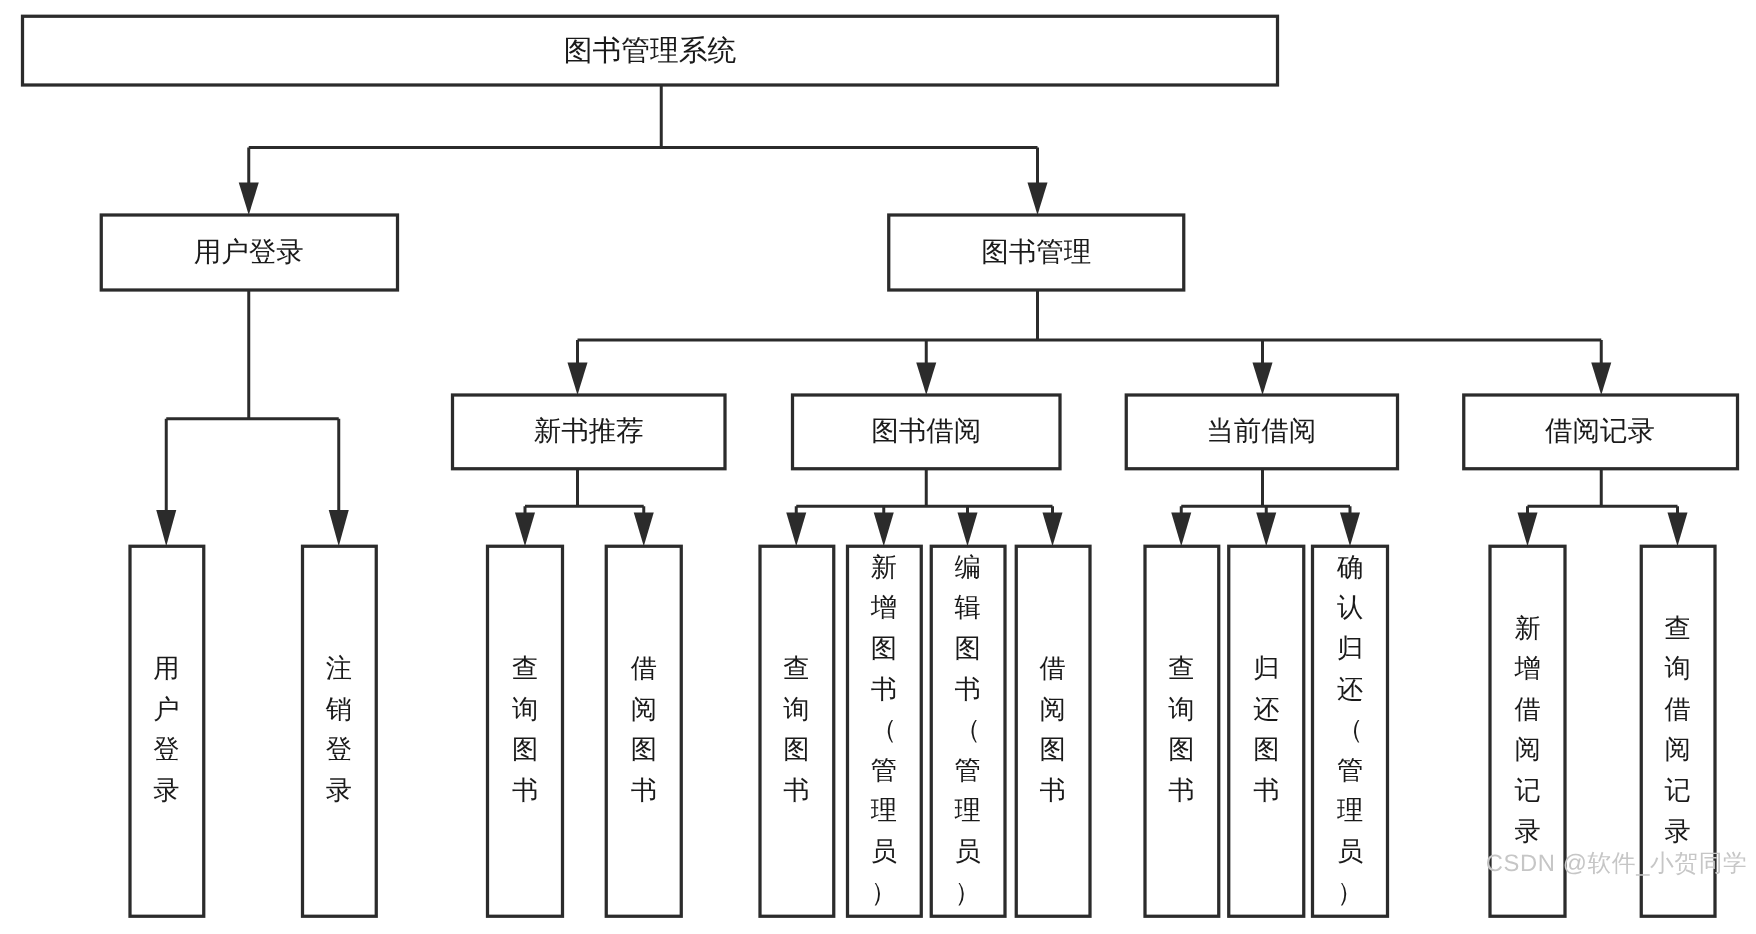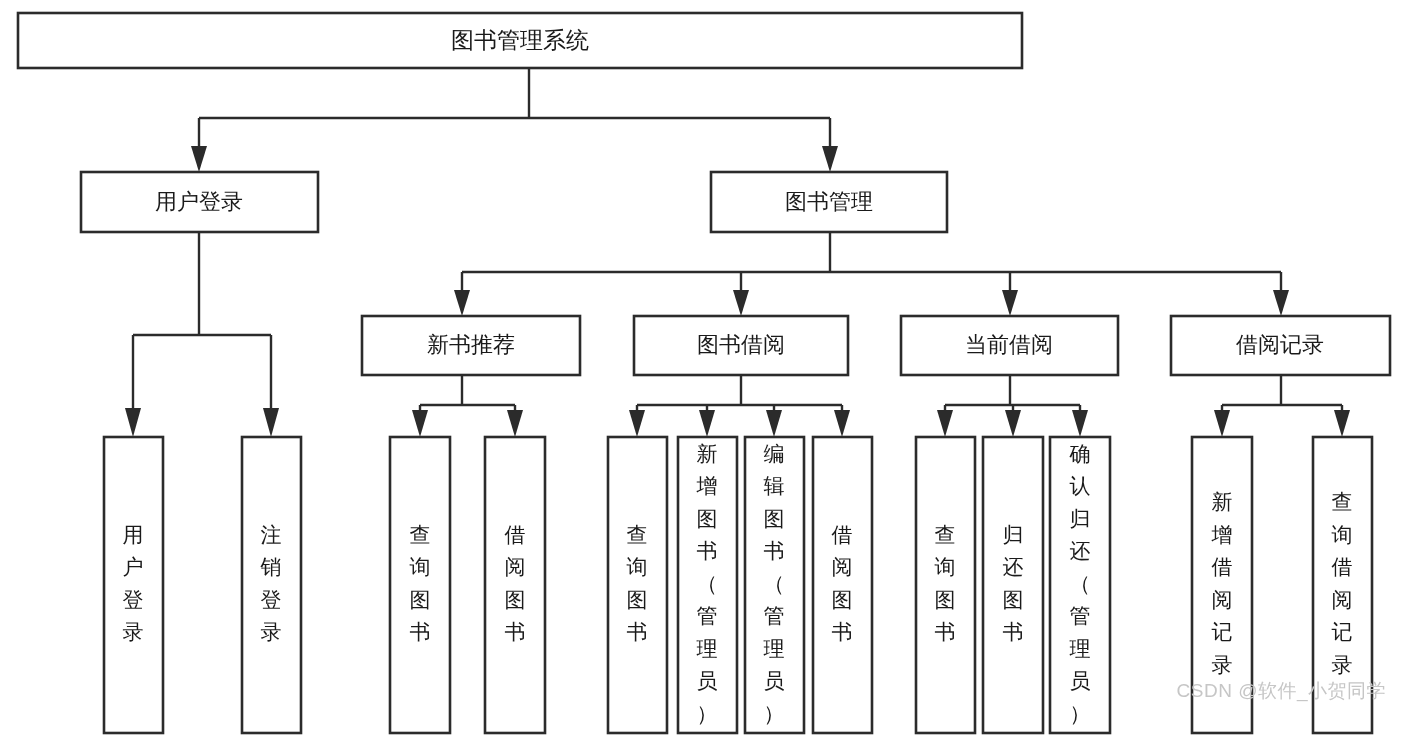--- a/index.html
+++ b/index.html
@@ -57,21 +57,21 @@
     fill: #1a1a1a;
     font-family: "Liberation Sans", "DejaVu Sans", sans-serif;
     font-size: 21px;
     text-anchor: middle;
   }
   .leaf-label tspan {
     font-size: 21px;
   }
   .watermark {
     position: absolute;
-    right: 19px;
+    right: 7px;
     bottom: 4px;
     font-family: "Liberation Sans", "DejaVu Sans", sans-serif;
     font-size: 19px;
     color: #c6c6c6;
     letter-spacing: 0.5px;
     white-space: nowrap;
     pointer-events: none;
   }
 </style>
 </head>

